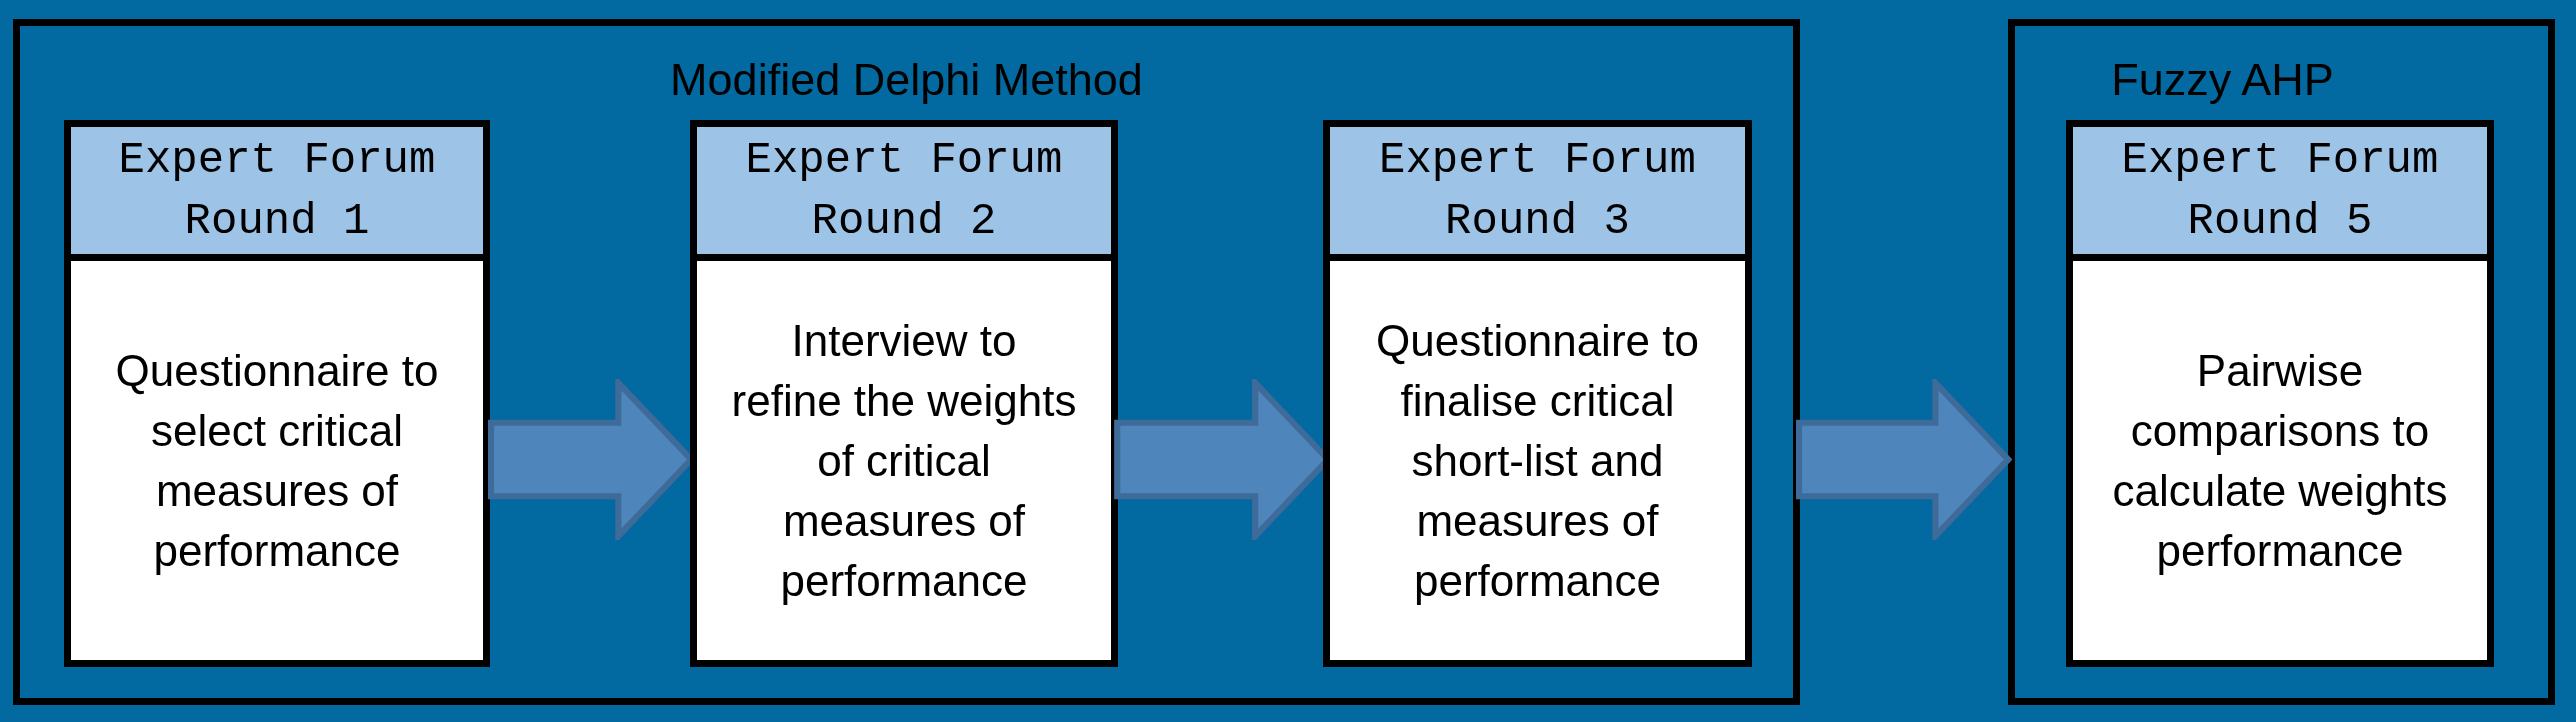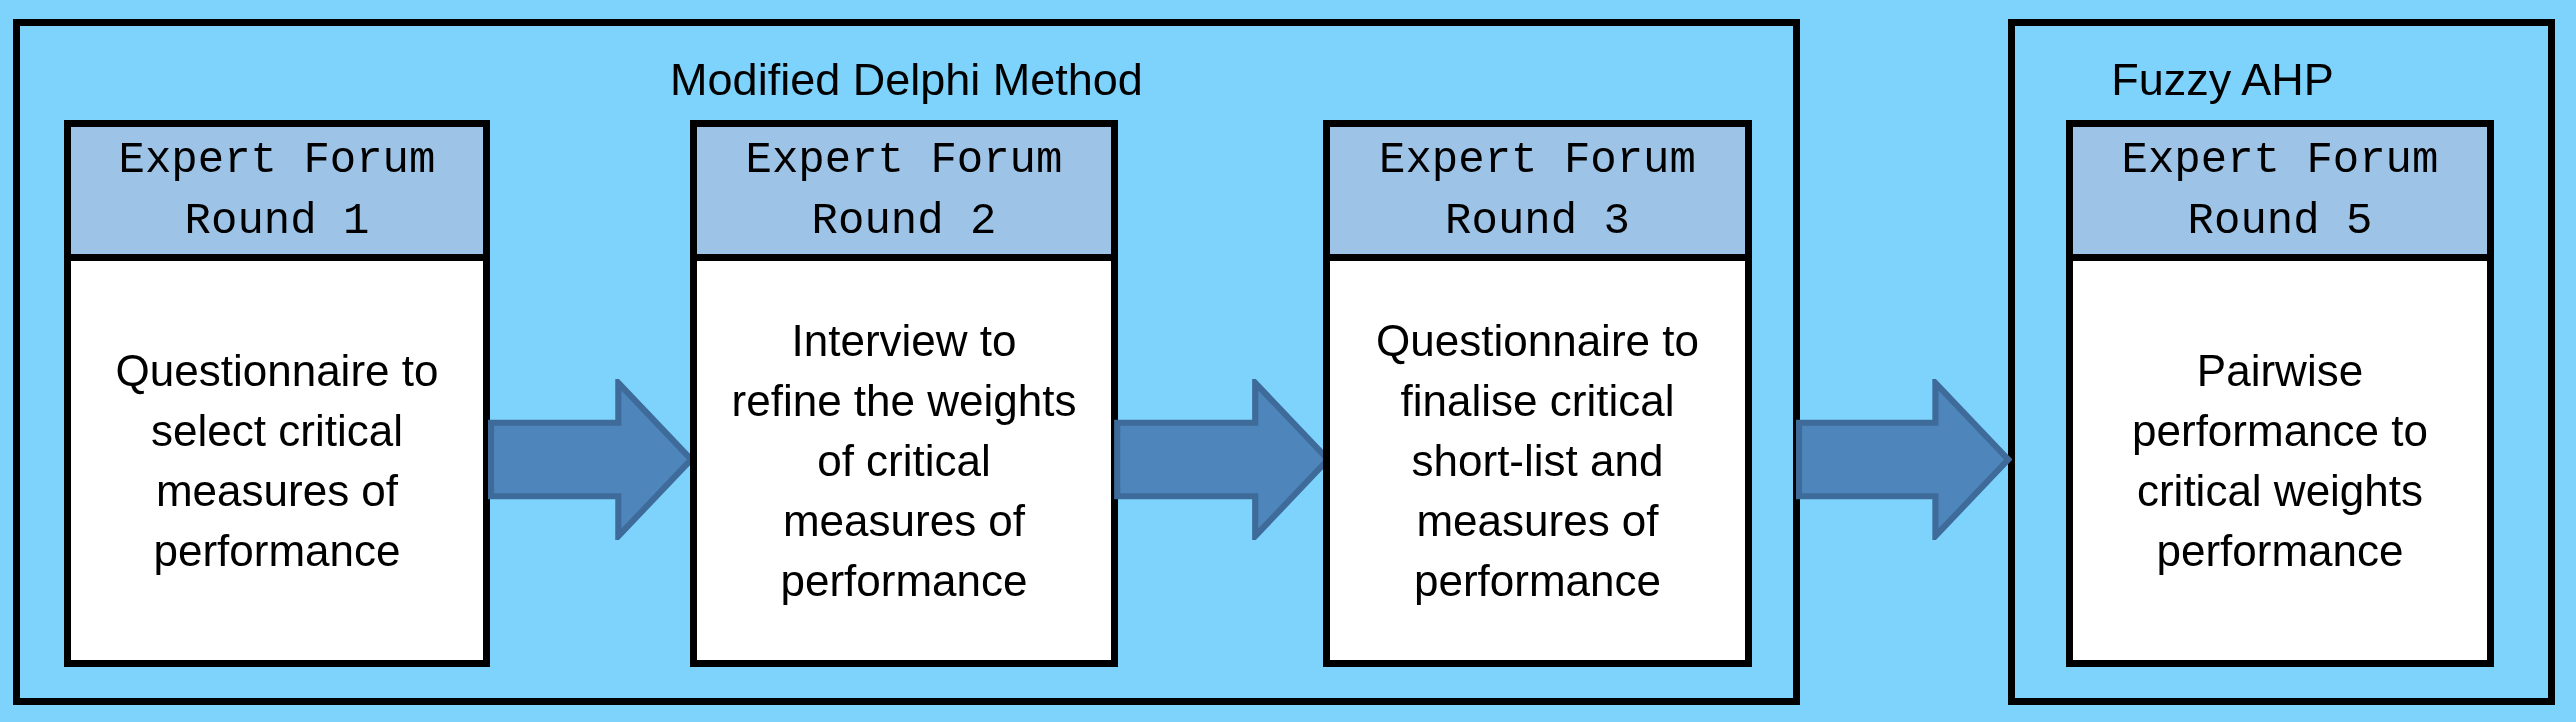--- a/index.html
+++ b/index.html
@@ -1,20 +1,20 @@
 <!DOCTYPE html>
 <html style="font-size:12.3px"><head>
 <meta charset="utf-8">
 <style>
   html, body { margin: 0; padding: 0; background: #ffffff; }
   .canvas {
     position: relative;
     width: 2576px;
     height: 723px;
-    background: #7dd3fc;
+    background: #0369a1;
     font-family: "Liberation Sans", sans-serif;
     color: #000000;
   }
   .outer-frame {
     position: absolute;
     border: 7px solid #000000;
     background: transparent;
     box-sizing: border-box;
   }
   .group-title {
@@ -137,20 +137,20 @@
     </svg>
   </div>
 
   <div class="flow-box" style="left:2066px; width:428px;">
     <div class="box-header">
       <div class="txt-line">Expert Forum</div>
       <div class="txt-line">Round 5</div>
     </div>
     <div class="box-body">
       <div class="txt-line">Pairwise</div>
-      <div class="txt-line">performance to</div>
-      <div class="txt-line">critical weights</div>
+      <div class="txt-line">comparisons to</div>
+      <div class="txt-line">calculate weights</div>
       <div class="txt-line">performance</div>
     </div>
   </div>
 
 </div>
 
 
 </body></html>

